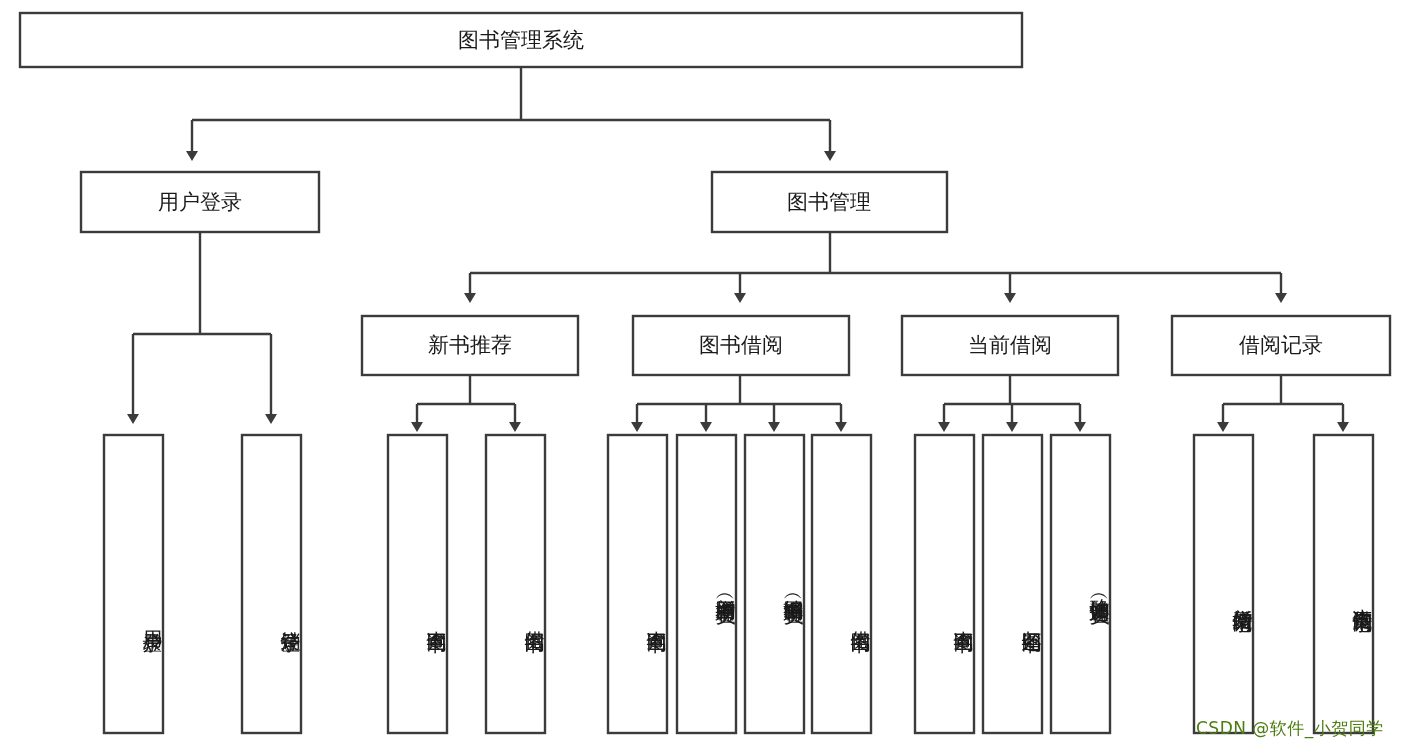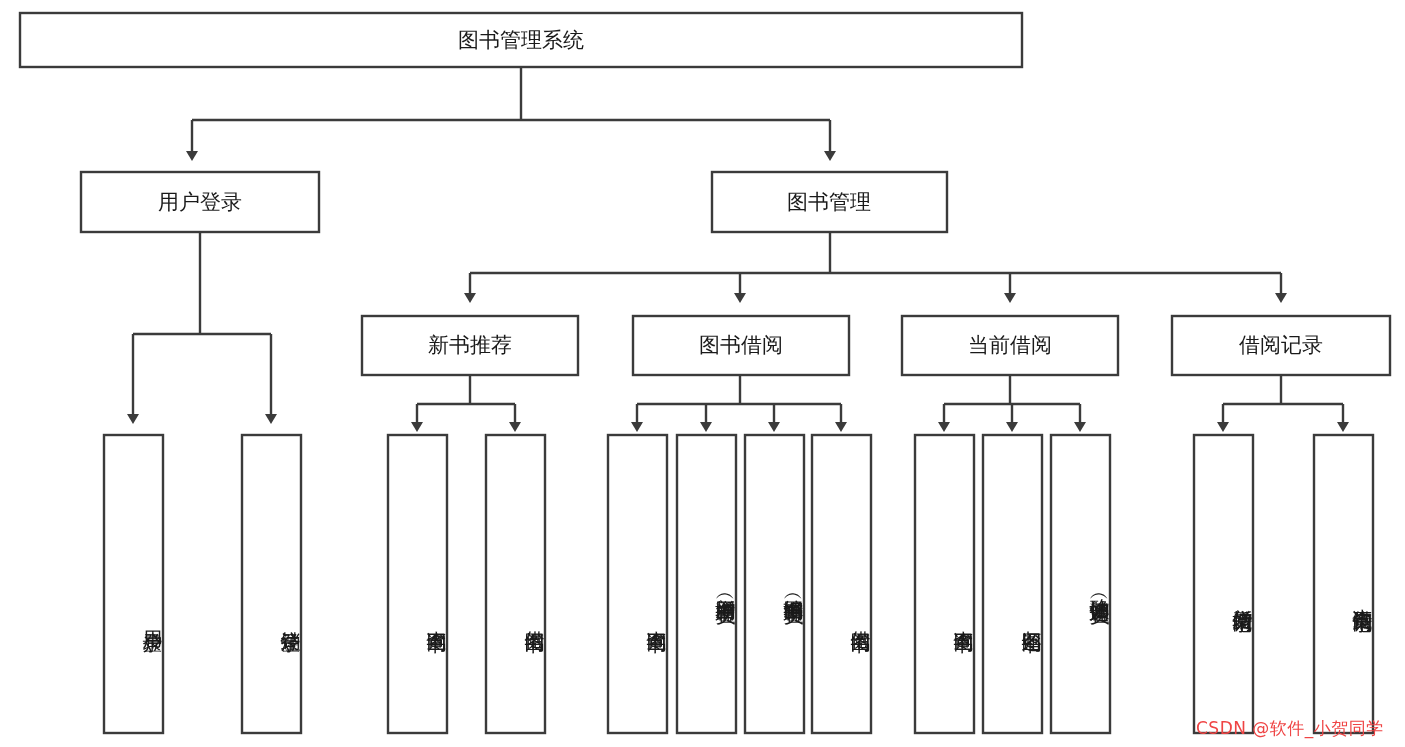--- a/index.html
+++ b/index.html
@@ -61,21 +61,21 @@
     text-align: center;
     display: flex;
     align-items: flex-start;
     justify-content: center;
     pointer-events: none;
   }
   .watermark {
     position: absolute;
     font-family: "DejaVu Sans", "Liberation Sans", sans-serif;
     font-size: 17px;
-    color: #ef4444;
+    color: #4d7c0f;
     white-space: nowrap;
     letter-spacing: 0.5px;
   }
 </style>
 </head>
 <body>
 
 <div id="diagram-root">
 
   <svg class="diagram" viewBox="0 0 1405 747" xmlns="http://www.w3.org/2000/svg">

